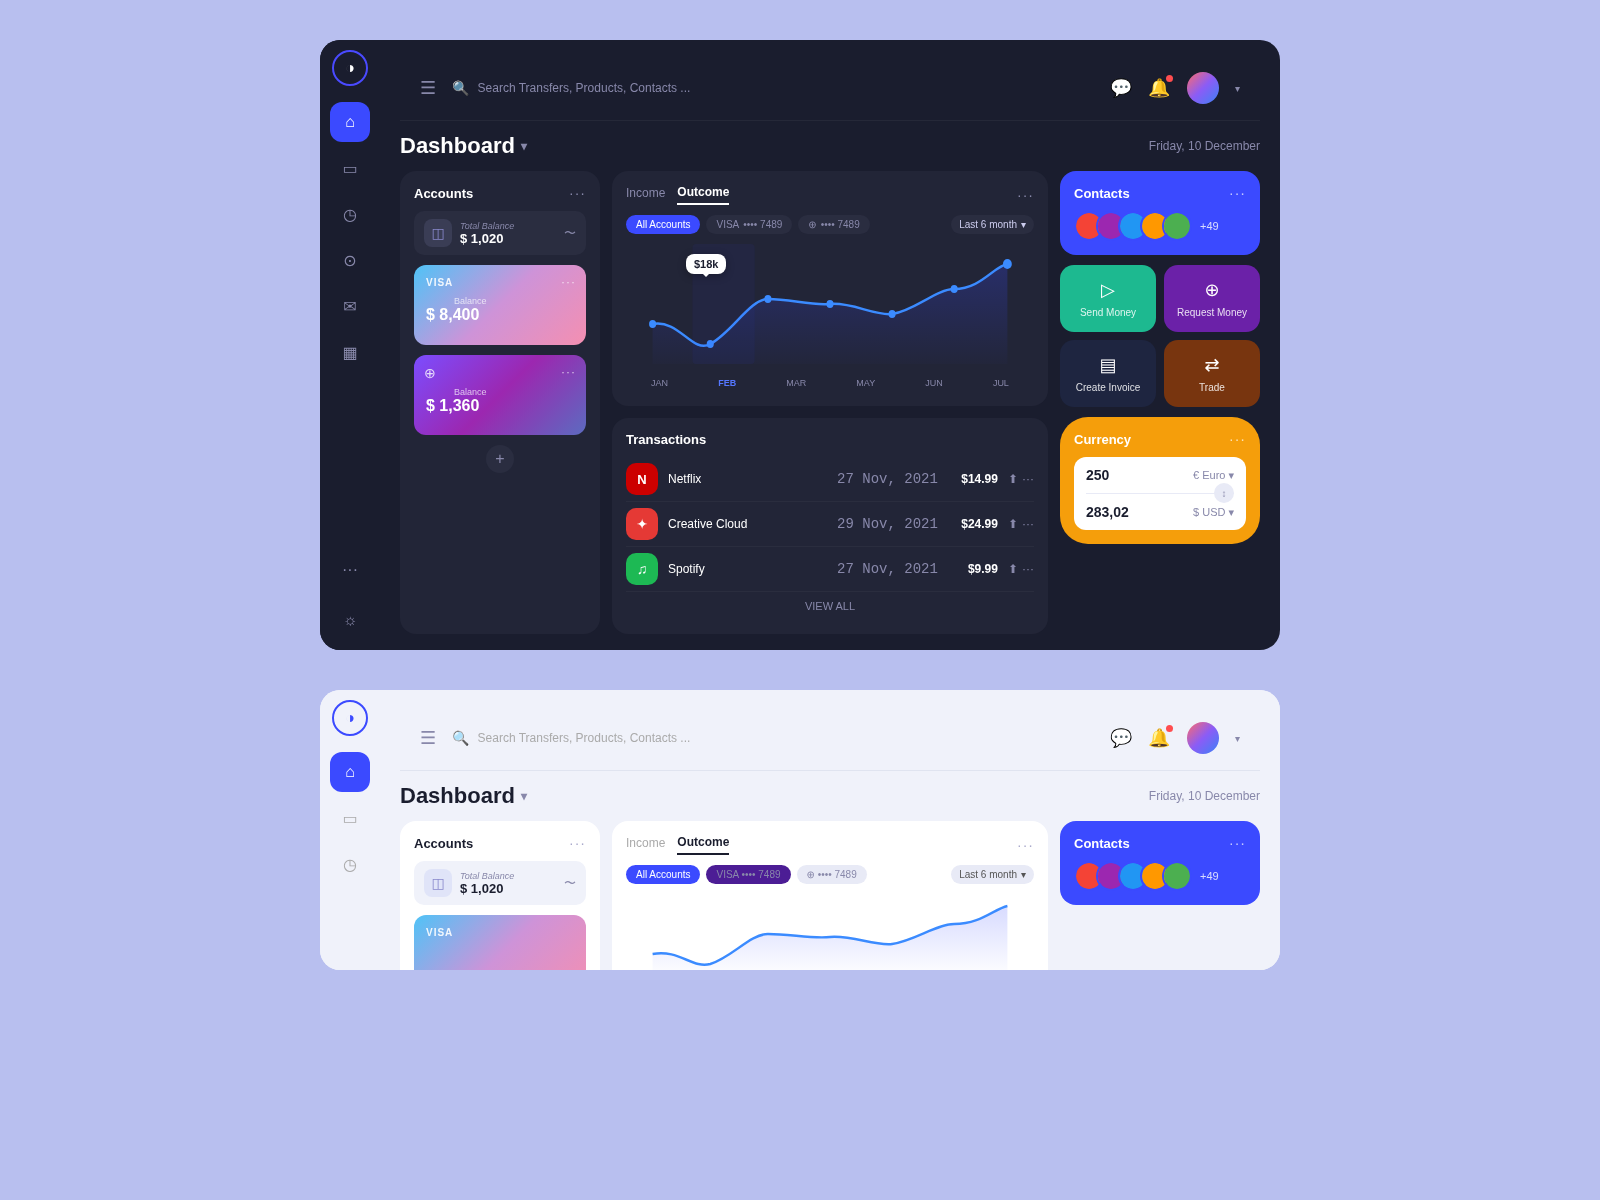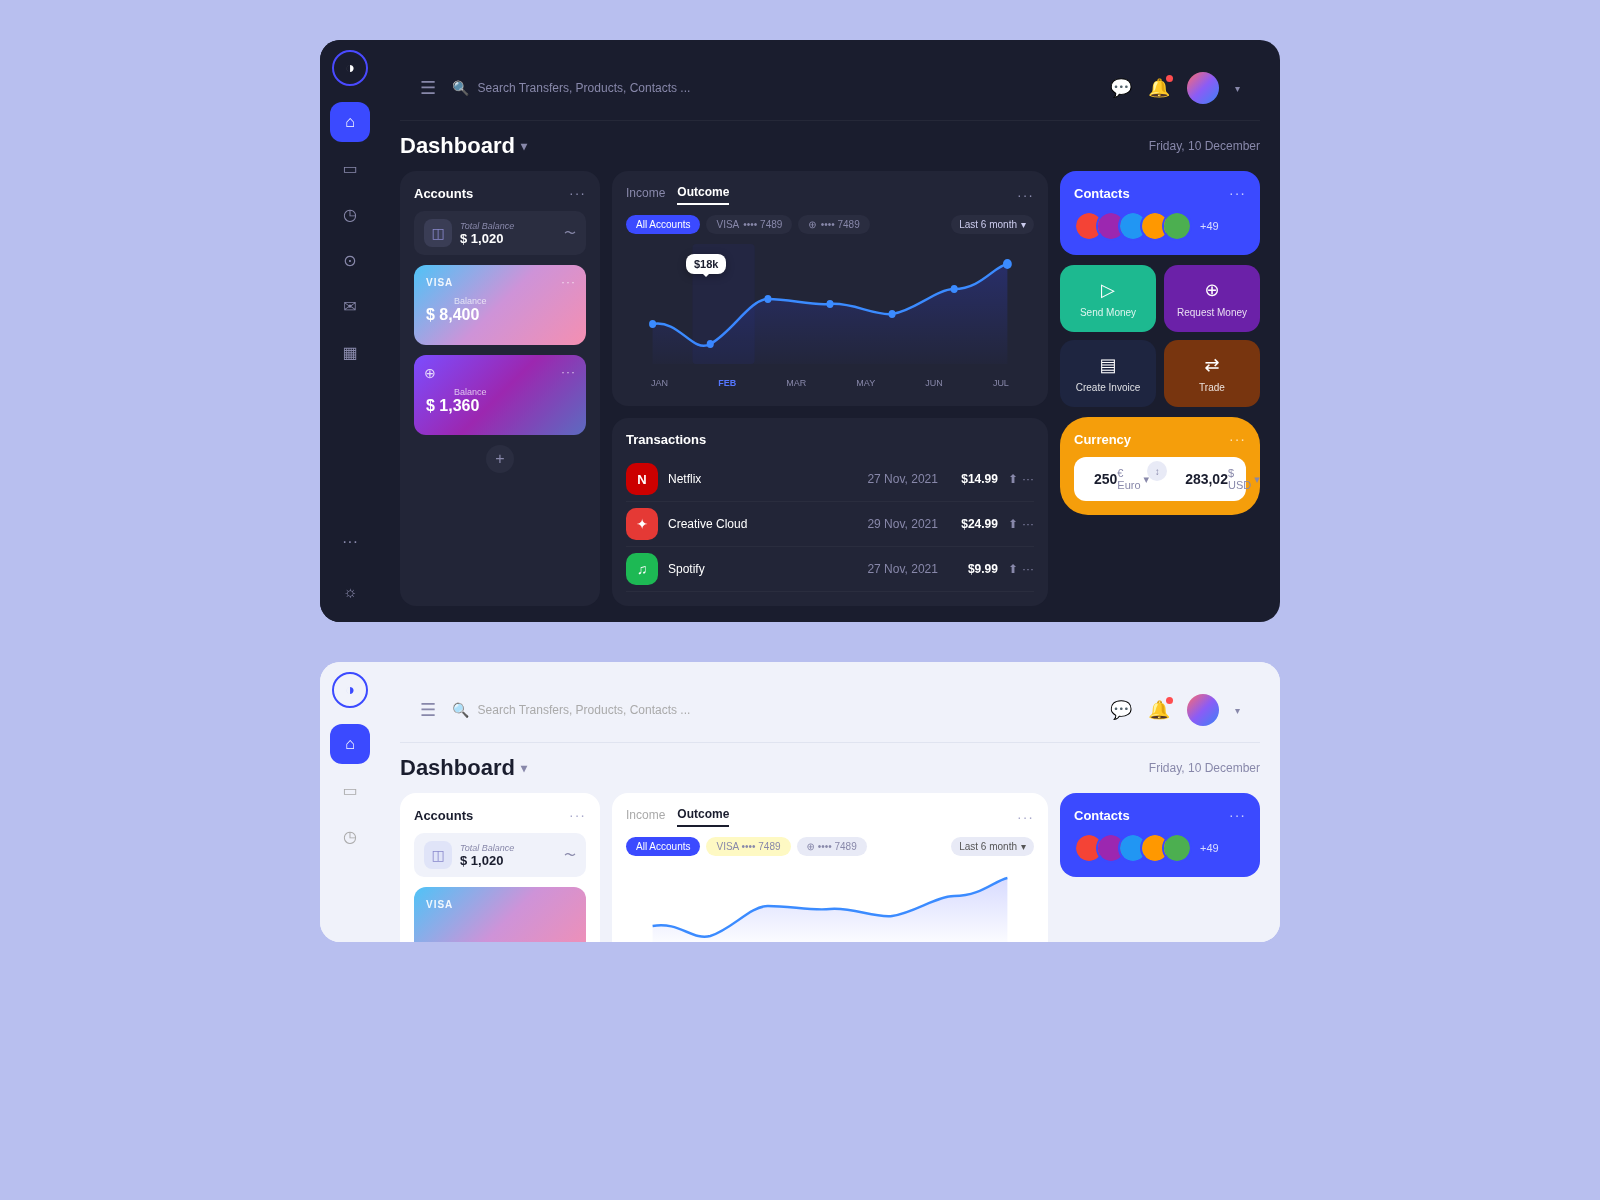--- a/index.html
+++ b/index.html
@@ -504,22 +504,23 @@
     }
 
     .tx-name {
       flex: 1;
       font-size: 12px;
       color: #ffffff;
       font-weight: 500;
     }
 
     .tx-date {
-      font-size: 12px;
-      color: #8888aa;
+      font-size: 14px;
+      color: #8888aa;
+      font-family: Liberation Mono, monospace;
     }
 
     .tx-amount {
       font-size: 12px;
       color: #ffffff;
       font-weight: 600;
       min-width: 50px;
       text-align: right;
     }
 
@@ -643,23 +644,24 @@
 
     .currency-title {
       font-size: 13px;
       font-weight: 600;
       color: white;
     }
 
     .currency-converter {
       background: white;
       border-radius: 12px;
-      padding: 10px 20px;
-      display: flex;
-      gap: 18px;
+      padding: 10px 12px;
+      display: flex;
+      flex-direction: column;
+      gap: 6px;
     }
 
     .currency-row {
       display: flex;
       align-items: center;
       justify-content: space-between;
     }
 
     .currency-value {
       font-size: 14px;
@@ -885,20 +887,21 @@
                 <span style="color:white;font-size:14px;">♫</span>
               </div>
               <span class="tx-name">Spotify</span>
               <span class="tx-date">27 Nov, 2021</span>
               <span class="tx-amount">$9.99</span>
               <div class="tx-action">
                 <span>⬆</span>
                 <span>···</span>
               </div>
             </div>
+            <div class="view-all">VIEW ALL</div>
           </div>
         </div>
 
         <div class="right-panel">
 
           <div class="contacts-panel">
             <div class="contacts-header">
               <span class="contacts-title">Contacts</span>
               <span class="more-btn" style="color:rgba(255,255,255,0.7);">···</span>
             </div>
@@ -1034,21 +1037,21 @@
         <div class="center-panel">
           <div class="chart-panel" style="background:#fff;">
             <div class="chart-tabs">
               <span class="chart-tab" style="color:#aaa;">Income</span>
               <span class="chart-tab active" style="color:#1a1d2e;border-bottom-color:#1a1d2e;">Outcome</span>
               <div class="chart-tab-spacer"></div>
               <span class="more-btn">···</span>
             </div>
             <div class="chart-filters">
               <button class="filter-chip active">All Accounts</button>
-              <button class="filter-chip-visa" style="background:#fef9c3;">
+              <button class="filter-chip-visa" style="background:#4c1d95;">
                 <span>VISA •••• 7489</span>
               </button>
               <button class="filter-chip-visa" style="background:#e8eaf6;">
                 <span>⊕ •••• 7489</span>
               </button>
               <div class="period-select" style="background:#e8eaf6;color:#555;">
                 <span>Last 6 month</span>
                 <span>▾</span>
               </div>
             </div>

